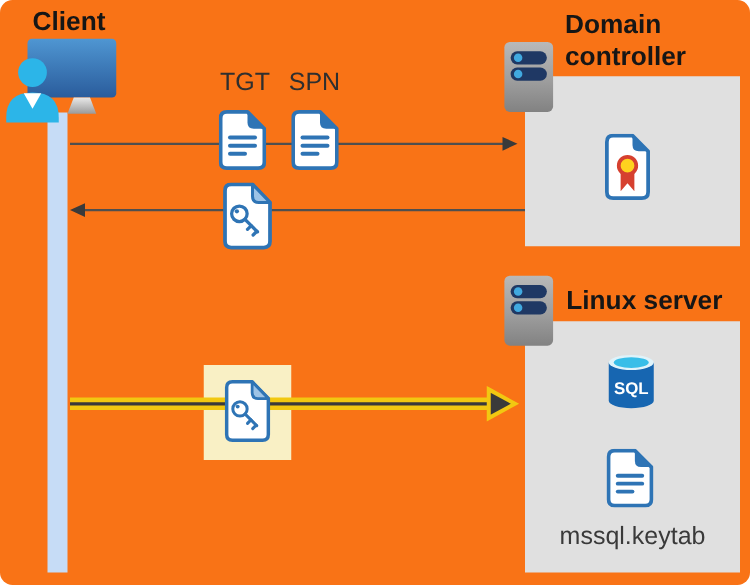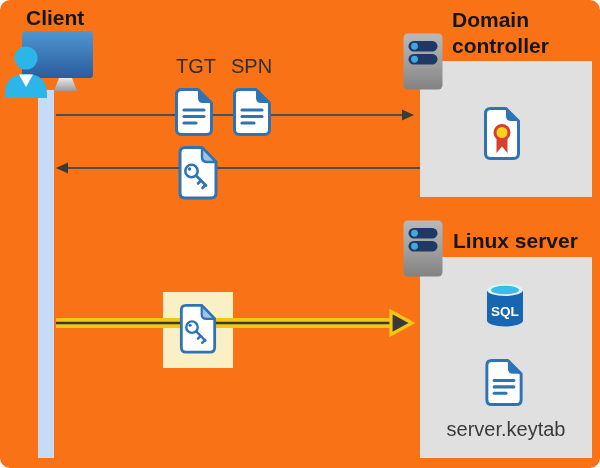--- a/index.html
+++ b/index.html
@@ -170,15 +170,15 @@
   </svg>
 
   <svg class="abs" style="left:485px;top:359px;" width="38" height="47" viewBox="0 0 38 48">
     <path class="doc-body" d="M23 1.5 H6.5 Q1.5 1.5 1.5 6.5 V41.5 Q1.5 46.5 6.5 46.5 H31.5 Q36.5 46.5 36.5 41.5 V15 Z"></path>
     <path class="doc-flap" d="M23 1.5 V10 Q23 15 28 15 H36.5 Z"></path>
     <line class="doc-line" x1="9" y1="22" x2="29" y2="22"></line>
     <line class="doc-line" x1="9" y1="28.5" x2="29" y2="28.5"></line>
     <line class="doc-line" x1="9" y1="35" x2="21" y2="35"></line>
   </svg>
 
-  <div class="abs label-reg" style="left:420px;top:418px;width:172px;text-align:center;color:var(--text-gray);">server.keytab</div>
+  <div class="abs label-reg" style="left:420px;top:418px;width:172px;text-align:center;color:var(--text-gray);">mssql.keytab</div>
 
 </div>
 
 </body></html>

